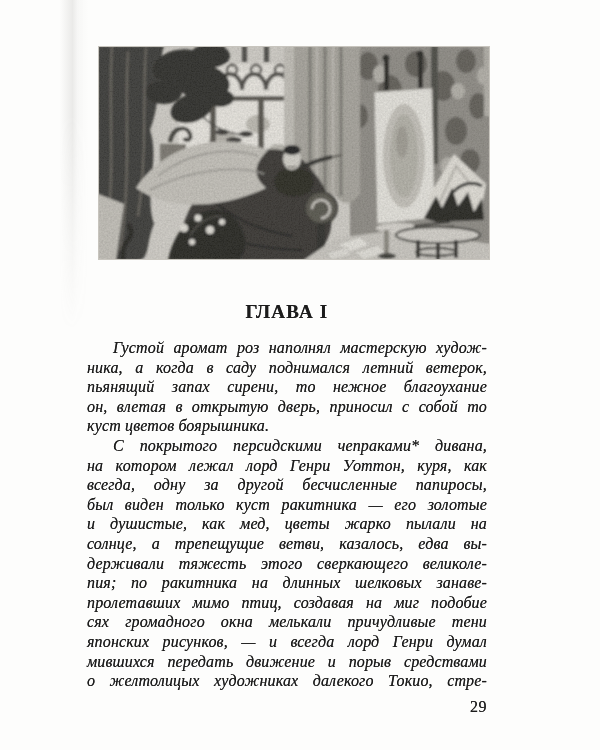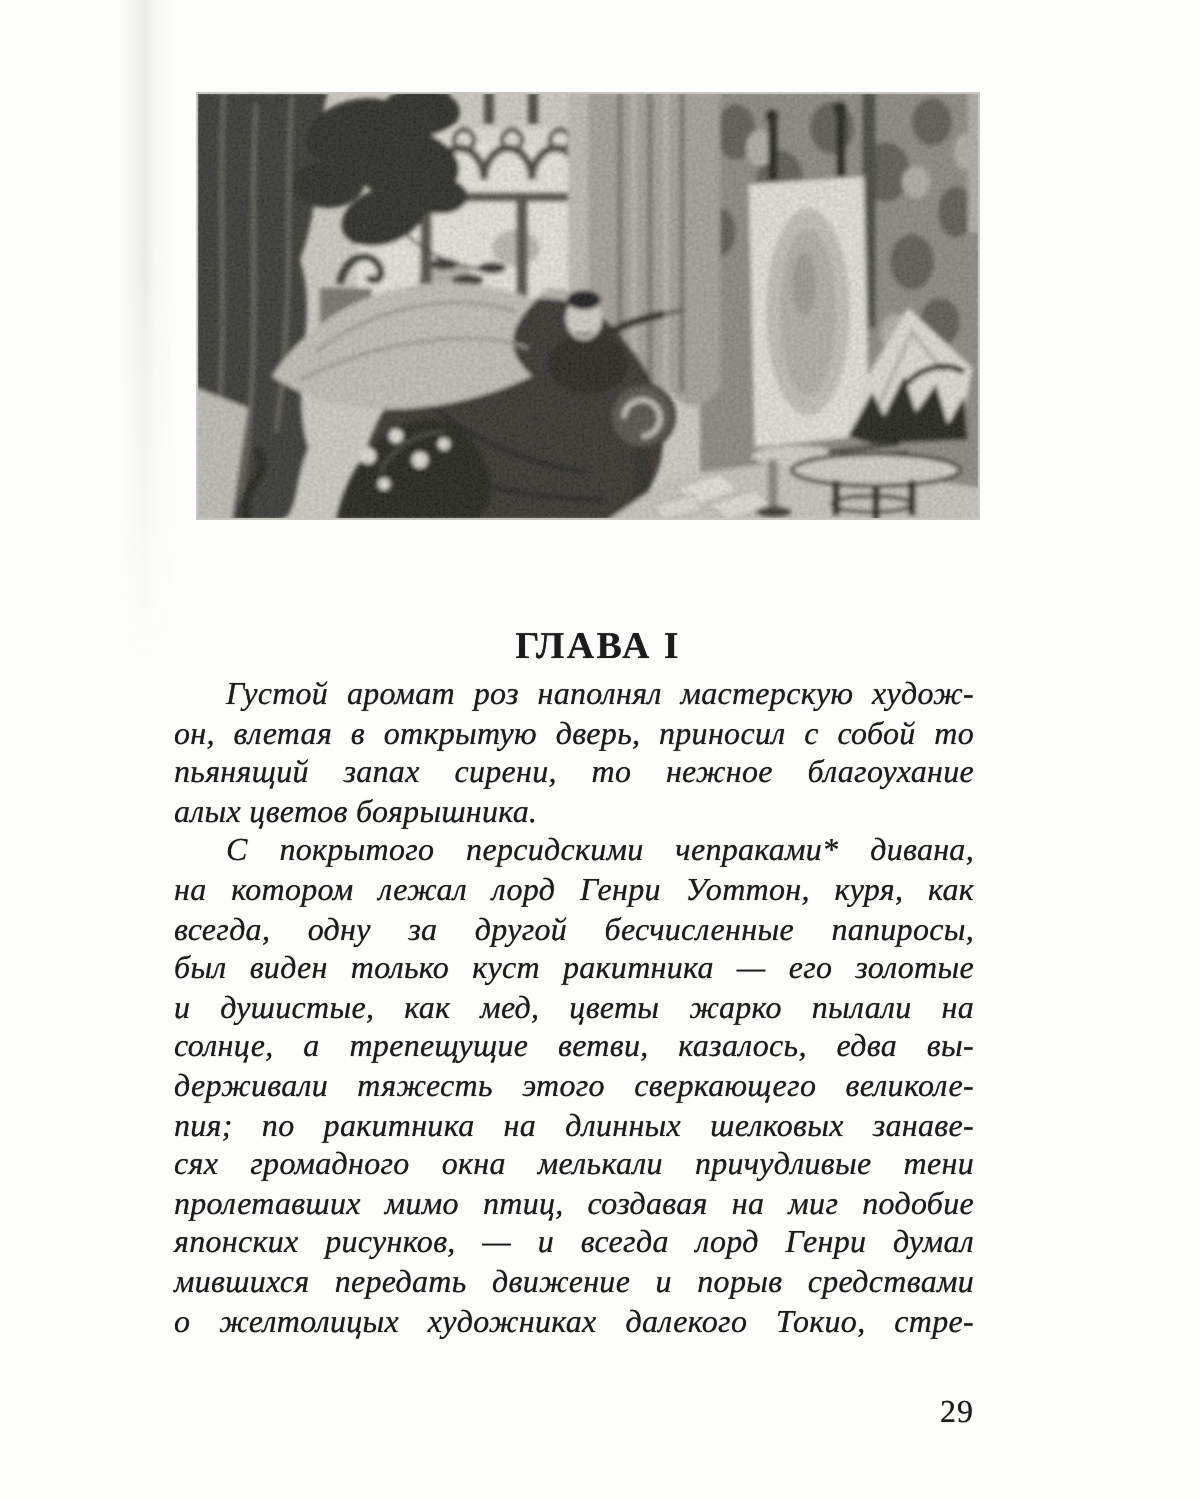--- a/index.html
+++ b/index.html
@@ -15,21 +15,21 @@
     position:absolute;left:60px;top:0;width:28px;height:330px;
     background:linear-gradient(90deg,rgba(130,128,124,0) 0%,rgba(130,128,124,.15) 45%,rgba(130,128,124,.05) 62%,rgba(130,128,124,0) 100%);
     -webkit-mask-image:linear-gradient(180deg,#000 0%,#000 35%,transparent 100%);
     mask-image:linear-gradient(180deg,#000 0%,#000 35%,transparent 100%);
   }
   figure.illustration{
     position:absolute;left:98px;top:46px;width:392px;height:214px;margin:0;padding:0;
   }
   figure.illustration svg{display:block;width:100%;height:100%;}
   .chapter-title{
-    position:absolute;left:87px;top:301px;width:400px;margin:12px;
+    position:absolute;left:87px;top:301px;width:400px;margin:0;
     text-align:center;font-size:19px;font-weight:bold;letter-spacing:1.2px;
     text-shadow:0 0 .4px rgba(25,25,25,.8);
   }
   .body-text{position:absolute;left:87px;top:338px;width:400px;}
   .body-line{
     height:19.6px;line-height:19.6px;font-size:16px;letter-spacing:.15px;
     text-align:justify;text-align-last:justify;
     text-shadow:0 0 .45px rgba(25,25,25,.85);
     font-style:italic;
   }
@@ -259,33 +259,34 @@
       <rect width="392" height="214" filter="url(#grainDark)" opacity="0.20"></rect>
       <rect width="392" height="214" filter="url(#grainLight)" opacity="0.10"></rect>
       <rect x="0.5" y="0.5" width="391" height="213" fill="none" stroke="#c8c5be" stroke-width="1"></rect>
     </svg>
   </figure>
 
   <h1 class="chapter-title">ГЛАВА I</h1>
 
   <div class="body-text">
     <div class="body-line indent">Густой аромат роз наполнял мастерскую худож-</div>
+    <div class="body-line">ника, а когда в саду поднимался летний ветерок,</div>
+    <div class="body-line">пьянящий запах сирени, то нежное благоухание</div>
     <div class="body-line">он, влетая в открытую дверь, приносил с собой то</div>
-    <div class="body-line">пьянящий запах сирени, то нежное благоухание</div>
-    <div class="body-line para-end">алых цветов боярышника.</div>
+    <div class="body-line para-end">куст цветов боярышника.</div>
     <div class="body-line indent">С покрытого персидскими чепраками* дивана,</div>
     <div class="body-line">на котором лежал лорд Генри Уоттон, куря, как</div>
     <div class="body-line">всегда, одну за другой бесчисленные папиросы,</div>
     <div class="body-line">был виден только куст ракитника — его золотые</div>
     <div class="body-line">и душистые, как мед, цветы жарко пылали на</div>
     <div class="body-line">солнце, а трепещущие ветви, казалось, едва вы-</div>
     <div class="body-line">держивали тяжесть этого сверкающего великоле-</div>
     <div class="body-line">пия; по ракитника на длинных шелковых занаве-</div>
+    <div class="body-line">пролетавших мимо птиц, создавая на миг подобие</div>
     <div class="body-line">сях громадного окна мелькали причудливые тени</div>
-    <div class="body-line">пролетавших мимо птиц, создавая на миг подобие</div>
     <div class="body-line">японских рисунков, — и всегда лорд Генри думал</div>
     <div class="body-line">мившихся передать движение и порыв средствами</div>
     <div class="body-line">о желтолицых художниках далекого Токио, стре-</div>
   </div>
 
   <div class="page-number">29</div>
 
 </div>
 
 </body></html>

